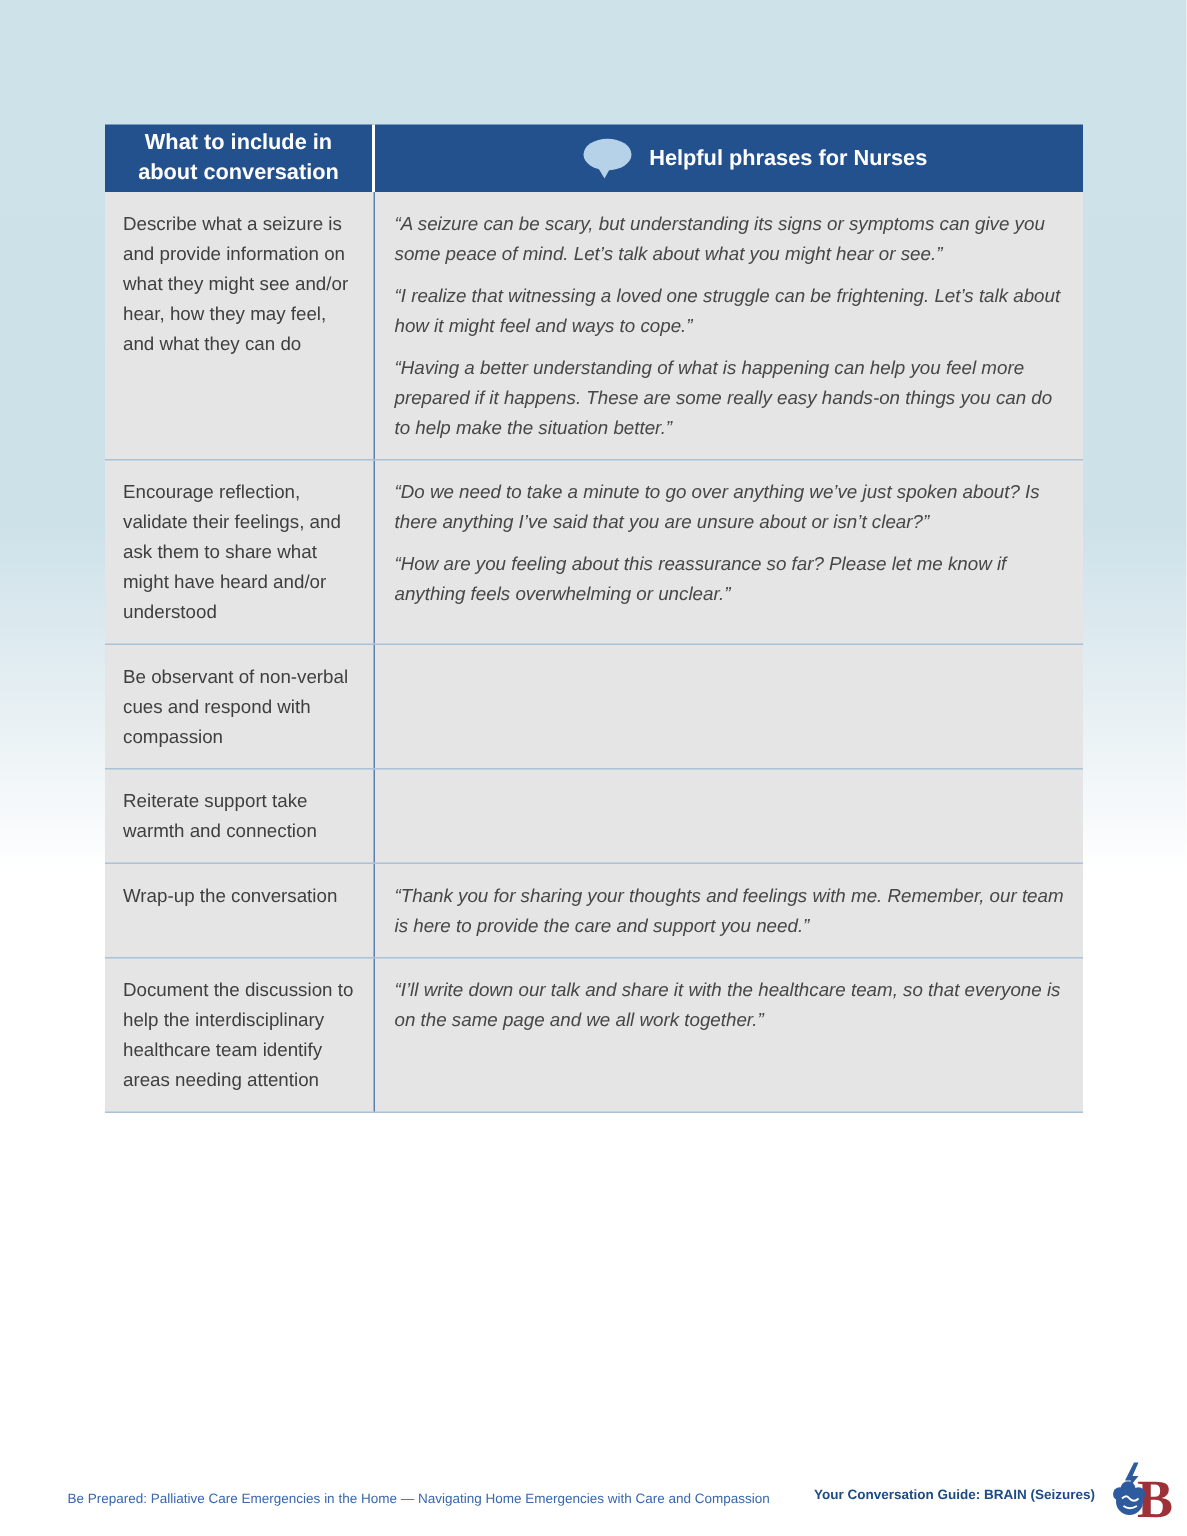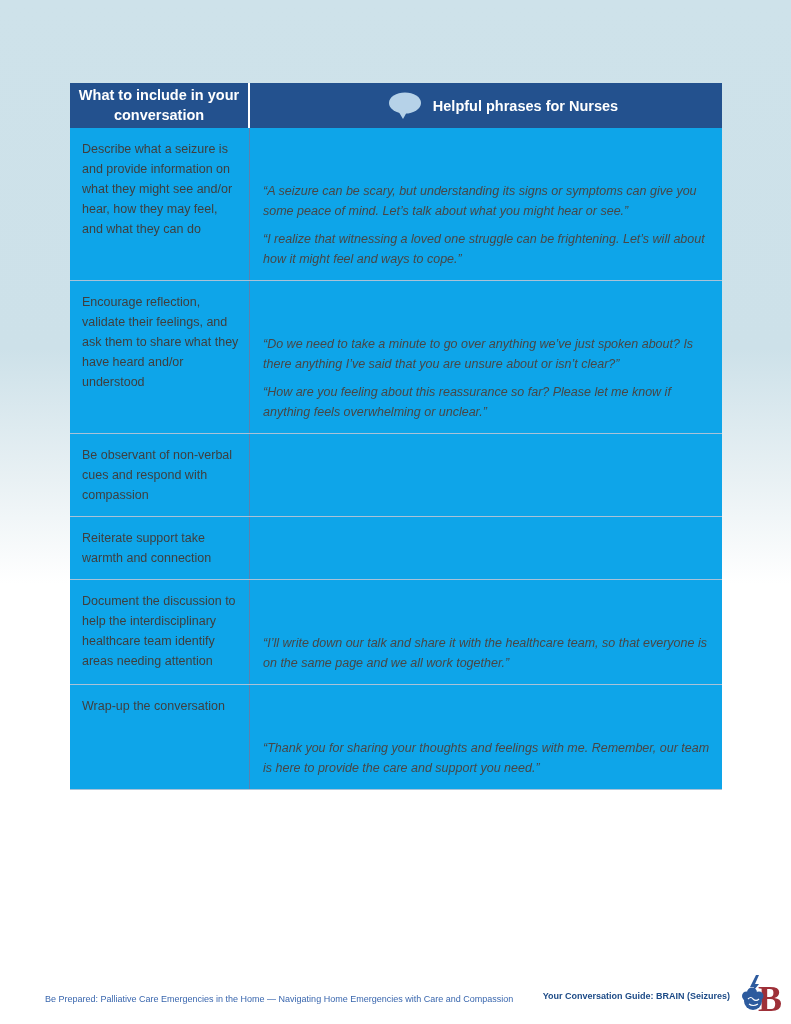--- a/index.html
+++ b/index.html
@@ -13,92 +13,93 @@
   .th-topic{
     width:180px;box-sizing:border-box;border-right:2px solid #ffffff;
     display:flex;align-items:center;justify-content:center;text-align:center;
     font-weight:bold;font-size:14.5px;line-height:1.32;padding:4px 8px;
   }
   .th-phrases{
     flex:1;display:flex;align-items:center;justify-content:center;gap:9px;
     font-weight:bold;font-size:14.5px;margin-left:34px;
   }
   .bubble-icon{flex:0 0 auto;display:block;}
-  .tbody{background:#0ea5e9;}
+  .tbody{background:#e5e5e5;}
   .row{display:flex;border-bottom:1px solid #a9c2d8;}
   .cell-topic{
     width:180px;box-sizing:border-box;border-right:1px solid #5d80ae;
     padding:11px 10px 11px 12px;font-size:12.5px;line-height:20px;color:#3f3f3f;
   }
   .cell-phrases{
     flex:1;box-sizing:border-box;padding:11px 12px 11px 13px;
-    font-size:12.5px;line-height:20px;color:#474747;font-style:italic;margin-top:42px;
+    font-size:12.5px;line-height:20px;color:#474747;font-style:italic;
   }
   .cell-phrases p{margin:0 0 8px 0;}
   .cell-phrases p:last-child{margin-bottom:0;}
   .footer-left{
     position:absolute;left:45px;top:994px;font-size:9px;color:#3a67ae;
   }
   .footer-right{
     position:absolute;right:3px;top:972px;display:flex;align-items:center;gap:10px;height:48px;
   }
   .footer-right-text{font-size:9px;font-weight:bold;color:#1d4b87;}
   .brand-logo{display:block;}
 </style>
 </head>
 <body>
 
 <div class="guide-table">
   <div class="thead">
-    <div class="th-topic">What to include in your conversation</div>
+    <div class="th-topic">What to include in about conversation</div>
     <div class="th-phrases">
       <svg class="bubble-icon" width="36" height="28" viewBox="0 0 36 28">
         <ellipse cx="17" cy="11" rx="16" ry="10.5" fill="#b6d2e8"></ellipse>
         <polygon points="9,17 20,18 15,27" fill="#b6d2e8"></polygon>
       </svg>
       <span>Helpful phrases for Nurses</span>
     </div>
   </div>
   <div class="tbody">
   <div class="row">
     <div class="cell-topic">Describe what a seizure is and provide information on what they might see and/or hear, how they may feel, and what they can do</div>
     <div class="cell-phrases">
           <p>“A seizure can be scary, but understanding its signs or symptoms can give you some peace of mind. Let’s talk about what you might hear or see.”</p>
-          <p>“I realize that witnessing a loved one struggle can be frightening. Let’s will about how it might feel and ways to cope.”</p>
+          <p>“I realize that witnessing a loved one struggle can be frightening. Let’s talk about how it might feel and ways to cope.”</p>
+          <p>“Having a better understanding of what is happening can help you feel more prepared if it happens. These are some really easy hands-on things you can do to help make the situation better.”</p>
         </div>
   </div>
 
 
   <div class="row">
-    <div class="cell-topic">Encourage reflection, validate their feelings, and ask them to share what they have heard and/or understood</div>
+    <div class="cell-topic">Encourage reflection, validate their feelings, and ask them to share what might have heard and/or understood</div>
     <div class="cell-phrases">
           <p>“Do we need to take a minute to go over anything we’ve just spoken about? Is there anything I’ve said that you are unsure about or isn’t clear?”</p>
           <p>“How are you feeling about this reassurance so far? Please let me know if anything feels overwhelming or unclear.”</p>
         </div>
   </div>
 
   <div class="row">
     <div class="cell-topic">Be observant of non-verbal cues and respond with compassion</div>
   </div>
 
   <div class="row">
     <div class="cell-topic">Reiterate support take warmth and connection</div>
   </div>
 
   <div class="row">
-    <div class="cell-topic">Document the discussion to help the interdisciplinary healthcare team identify areas needing attention</div>
+    <div class="cell-topic">Wrap-up the conversation</div>
     <div class="cell-phrases">
-          <p>“I’ll write down our talk and share it with the healthcare team, so that everyone is on the same page and we all work together.”</p>
+          <p>“Thank you for sharing your thoughts and feelings with me. Remember, our team is here to provide the care and support you need.”</p>
         </div>
   </div>
 
   <div class="row">
-    <div class="cell-topic">Wrap-up the conversation</div>
+    <div class="cell-topic">Document the discussion to help the interdisciplinary healthcare team identify areas needing attention</div>
     <div class="cell-phrases">
-          <p>“Thank you for sharing your thoughts and feelings with me. Remember, our team is here to provide the care and support you need.”</p>
+          <p>“I’ll write down our talk and share it with the healthcare team, so that everyone is on the same page and we all work together.”</p>
         </div>
   </div>
 </div>
 </div>
 
 <div class="footer-left">Be Prepared: Palliative Care Emergencies in the Home — Navigating Home Emergencies with Care and Compassion</div>
 
 <div class="footer-right">
   <span class="footer-right-text">Your Conversation Guide: BRAIN (Seizures)</span>
   <svg class="brand-logo" width="48" height="46" viewBox="0 0 48 46">

